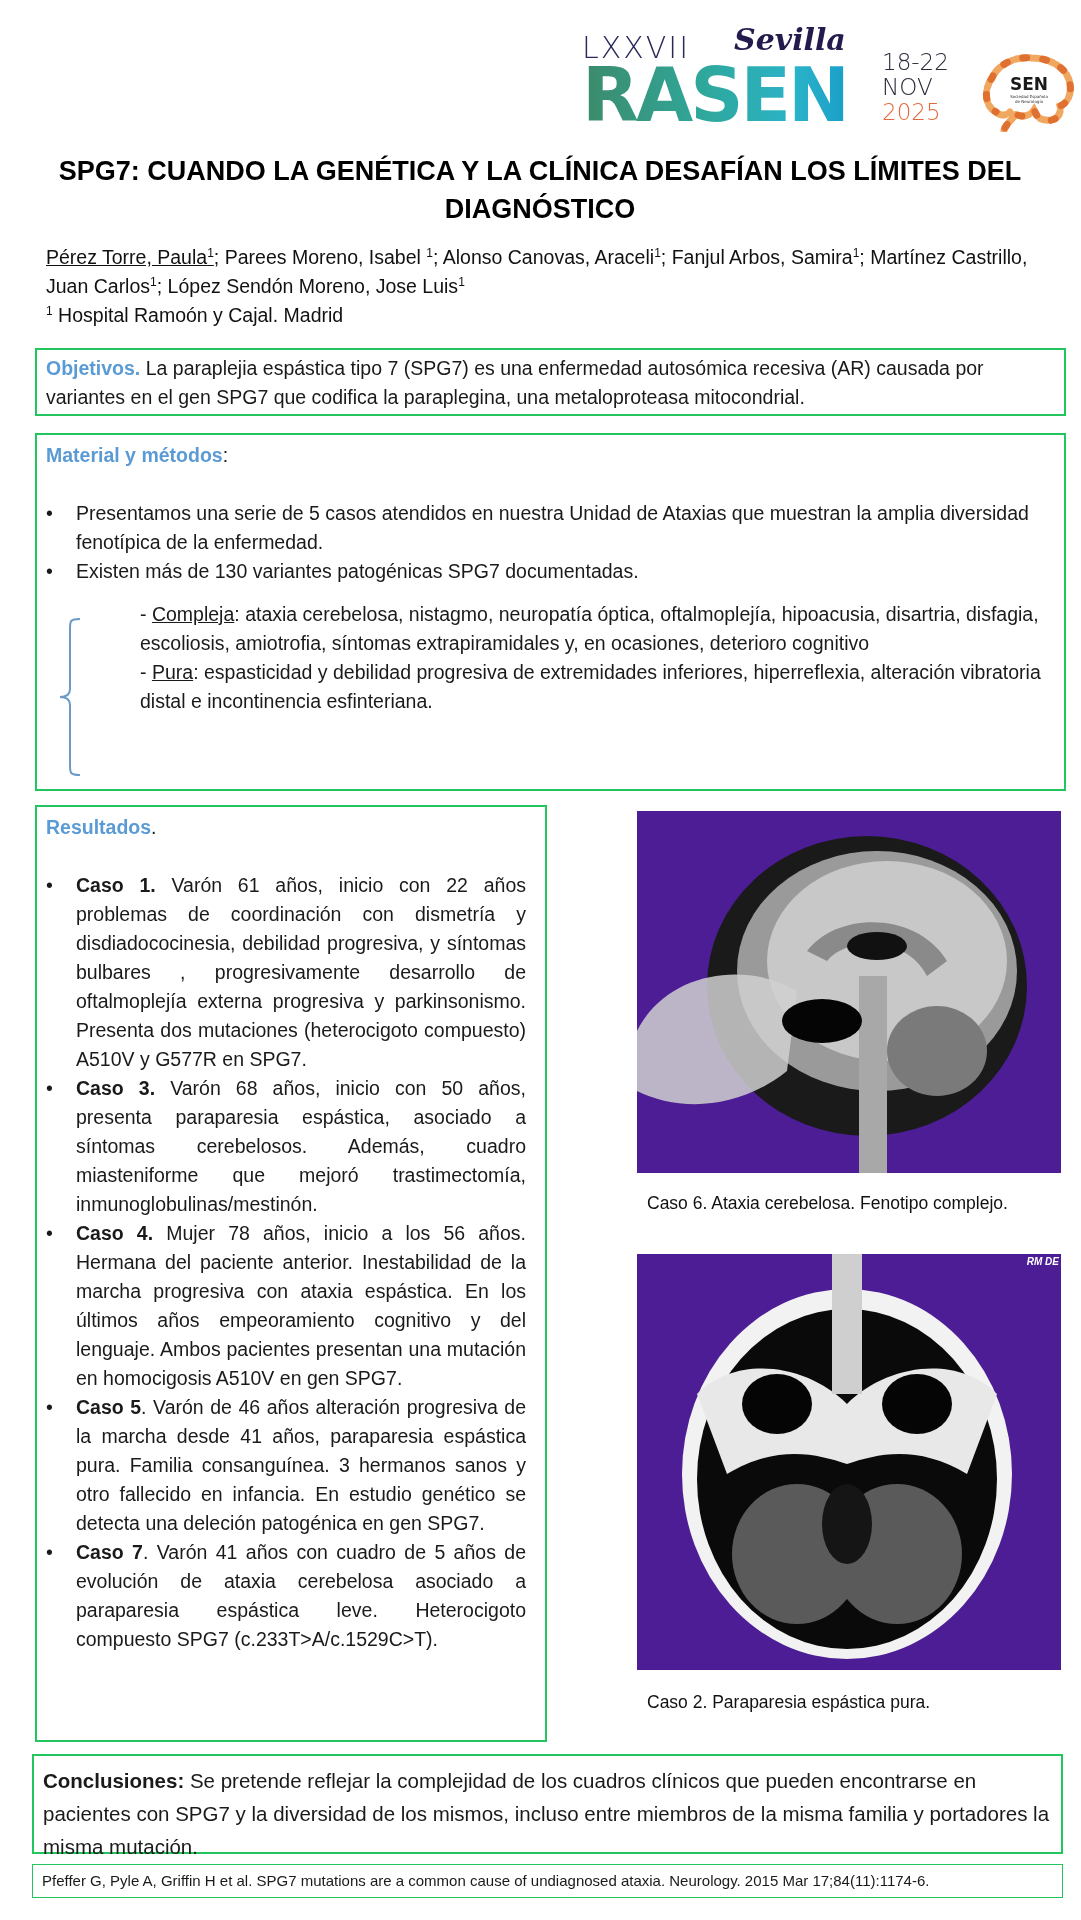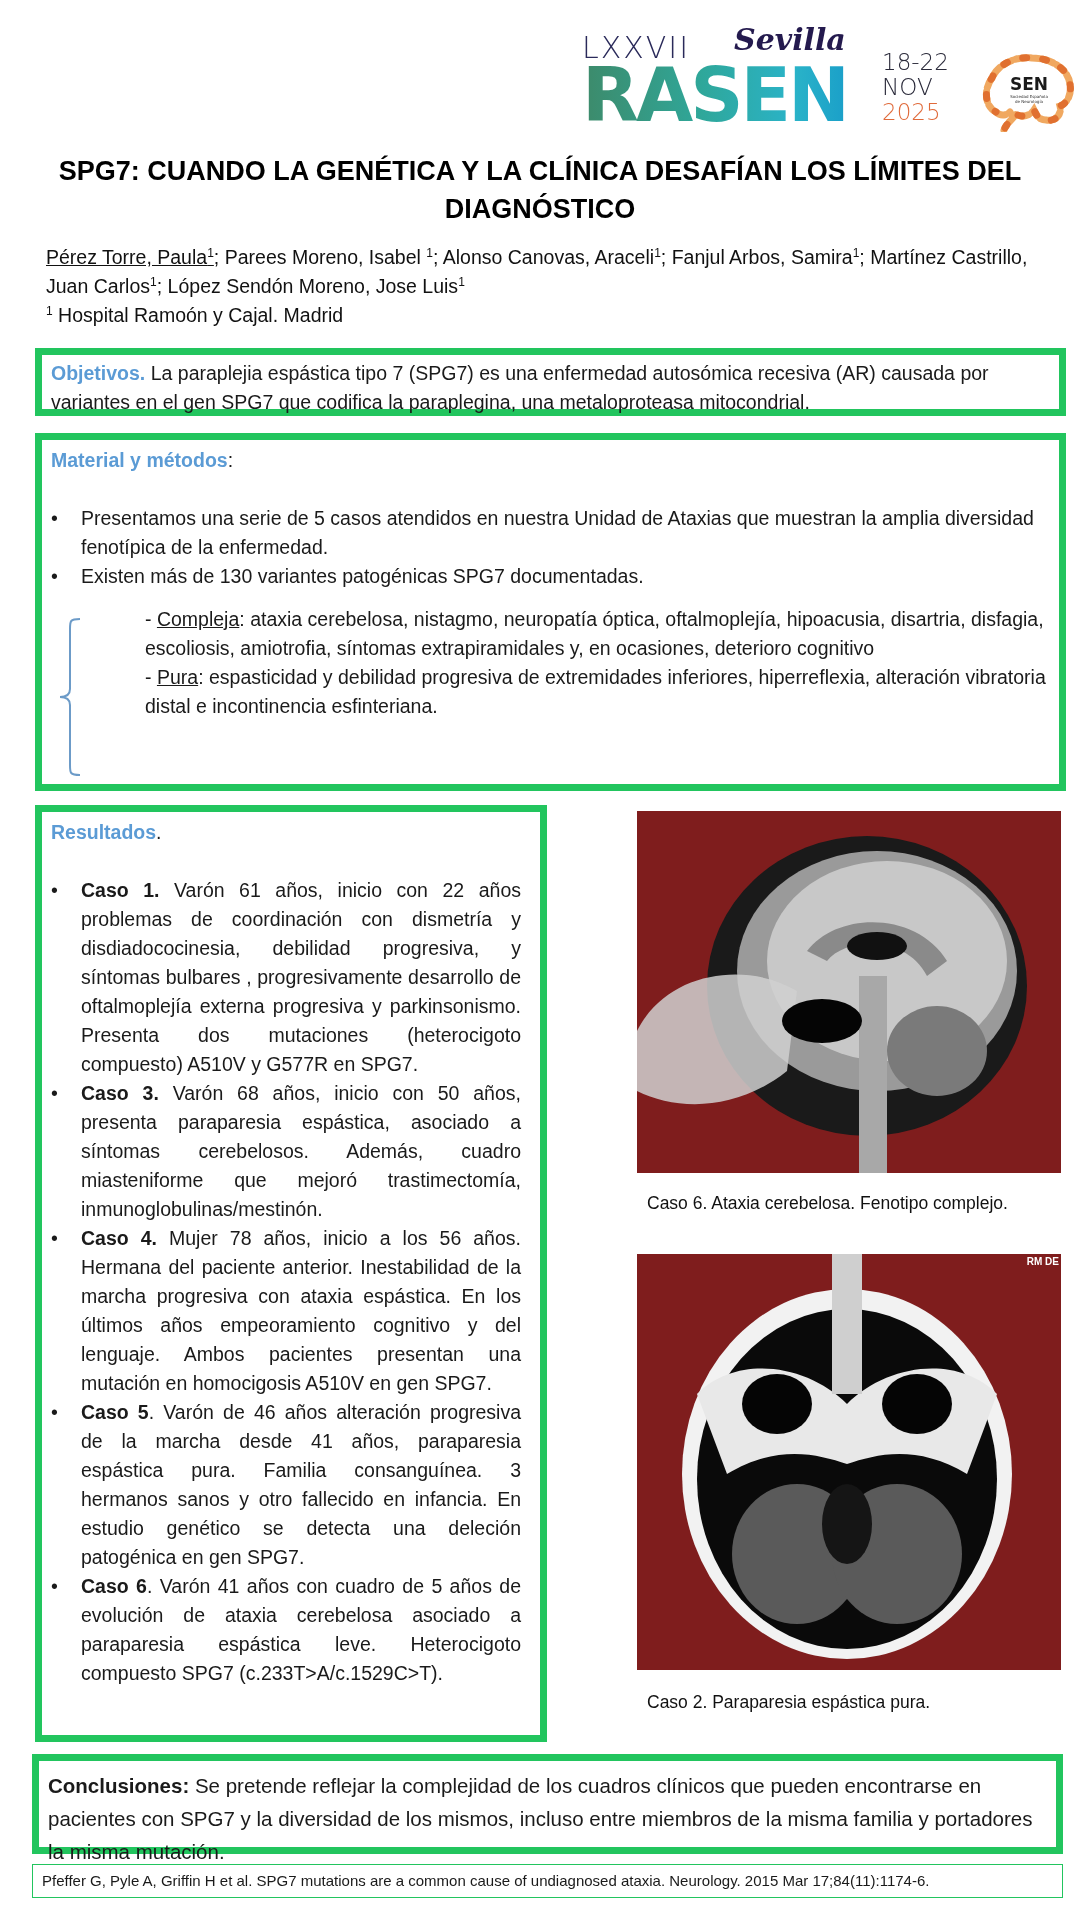--- a/index.html
+++ b/index.html
@@ -25,40 +25,40 @@
 
   
   #title { left: 40px; top: 152px; width: 1000px; text-align: center; font-family: "Liberation Sans", sans-serif;
            font-weight: bold; font-size: 27px; line-height: 38px; color: #000; }
 
   #authors { left: 46px; top: 243px; width: 1020px; font-size: 19.5px; line-height: 29px; color: #111; }
   #authors .first { text-decoration: underline; }
   sup { font-size: 12px; line-height: 0; }
 
   
-  .box { position: absolute; border: 7px solid #22c55e; box-sizing: border-box; background: #fff; }
+  .box { position: absolute; border: 2px solid #22c55e; box-sizing: border-box; background: #fff; }
   .heading { color: #5b9bd5; font-weight: bold; }
   #objetivos { left: 35px; top: 348px; width: 1031px; height: 68px; padding: 4px 9px;
                font-size: 19.5px; line-height: 29px; }
   #material { left: 35px; top: 433px; width: 1031px; height: 358px; padding: 6px 9px; font-size: 19.5px; line-height: 29px; }
   .mm-head { margin-bottom: 29px; }
   ul.bul { margin: 0; padding: 0; list-style: none; }
   ul.bul li { position: relative; padding-left: 30px; }
   ul.bul li::before { content: "•"; position: absolute; left: 0; top: 0; }
   .sub { position: relative; margin-left: 94px; margin-top: 14px; }
   .sub .u { text-decoration: underline; }
   .brace { position: absolute; left: 52px; top: 617px; width: 30px; height: 160px; }
 
   #resultados { left: 35px; top: 805px; width: 512px; height: 937px; padding: 6px 9px 6px 9px;
                 font-size: 19.5px; line-height: 29px; }
   #resultados .res-head { margin-bottom: 29px; }
   #resultados ul.bul li { text-align: justify; padding-left: 30px; padding-right: 10px; }
   #resultados b { font-weight: bold; }
 
-  .img { position: absolute; background: #7f1d1d; overflow: hidden; }
+  .img { position: absolute; background: #4c1d95; overflow: hidden; font-style: italic; }
   #img1 { left: 637px; top: 811px; width: 424px; height: 362px; }
   #img2 { left: 637px; top: 1254px; width: 424px; height: 416px; }
   .cap { position: absolute; font-size: 17.5px; color: #111; }
   #cap1 { left: 647px; top: 1193px; }
   #cap2 { left: 647px; top: 1692px; }
   .rm { position: absolute; right: 2px; top: 2px; color: #fff; font-size: 10px; font-weight: bold; }
 
   #conclusiones { left: 32px; top: 1754px; width: 1031px; height: 100px; padding: 8px 9px;
                   font-size: 20.5px; line-height: 33px; }
   #conclusiones .ch { font-weight: bold; color: #1a1a1a; }
@@ -120,21 +120,21 @@
   <path d="M28 2 C18 2 18 4 18 12 L18 72 C18 78 14 80 8 80 C14 80 18 82 18 88 L18 148 C18 156 18 158 28 158" fill="none" stroke="#6c9bc8" stroke-width="2"></path>
 </svg>
 
 <div id="resultados" class="box">
   <div class="res-head"><span class="heading">Resultados</span><span>.</span></div>
   <ul class="bul">
     <li><b>Caso 1.</b><span> Varón 61 años, inicio con 22 años problemas de coordinación con dismetría y disdiadococinesia, debilidad progresiva, y síntomas bulbares , progresivamente desarrollo de oftalmoplejía externa progresiva y parkinsonismo. Presenta dos mutaciones (heterocigoto compuesto) A510V y G577R en SPG7.</span></li>
     <li><b>Caso 3.</b><span> Varón 68 años, inicio con 50 años, presenta paraparesia espástica, asociado a síntomas cerebelosos. Además, cuadro miasteniforme que mejoró trastimectomía, inmunoglobulinas/mestinón.</span></li>
     <li><b>Caso 4.</b><span> Mujer 78 años, inicio a los 56 años. Hermana del paciente anterior. Inestabilidad de la marcha progresiva con ataxia espástica. En los últimos años empeoramiento cognitivo y del lenguaje. Ambos pacientes presentan una mutación en homocigosis A510V en gen SPG7.</span></li>
     <li><b>Caso 5</b><span>. Varón de 46 años alteración progresiva de la marcha desde 41 años, paraparesia espástica pura. Familia consanguínea. 3 hermanos sanos y otro fallecido en infancia. En estudio genético se detecta una deleción patogénica en gen SPG7.</span></li>
-    <li><b>Caso 6</b><span>. Varón 41 años con cuadro de 5 años de evolución de ataxia cerebelosa asociado a paraparesia espástica leve. Heterocigoto compuesto SPG7 (c.233T&gt;A/c.1529C&gt;T).</span></li>
+    <li><b>Caso 7</b><span>. Varón 41 años con cuadro de 5 años de evolución de ataxia cerebelosa asociado a paraparesia espástica leve. Heterocigoto compuesto SPG7 (c.233T&gt;A/c.1529C&gt;T).</span></li>
   </ul>
 </div>
 
 <div id="img1" class="img">
   <svg width="424" height="362" viewBox="0 0 424 362">
     <ellipse cx="230" cy="175" rx="160" ry="150" fill="#1a1a1a"></ellipse>
     <ellipse cx="240" cy="160" rx="140" ry="120" fill="#9a9a9a"></ellipse>
     <ellipse cx="250" cy="150" rx="120" ry="100" fill="#c8c8c8"></ellipse>
     <path d="M170 140 C200 100 280 100 310 150 L290 165 C270 125 210 125 190 150 Z" fill="#8a8a8a"></path>
     <ellipse cx="240" cy="135" rx="30" ry="14" fill="#111"></ellipse>

